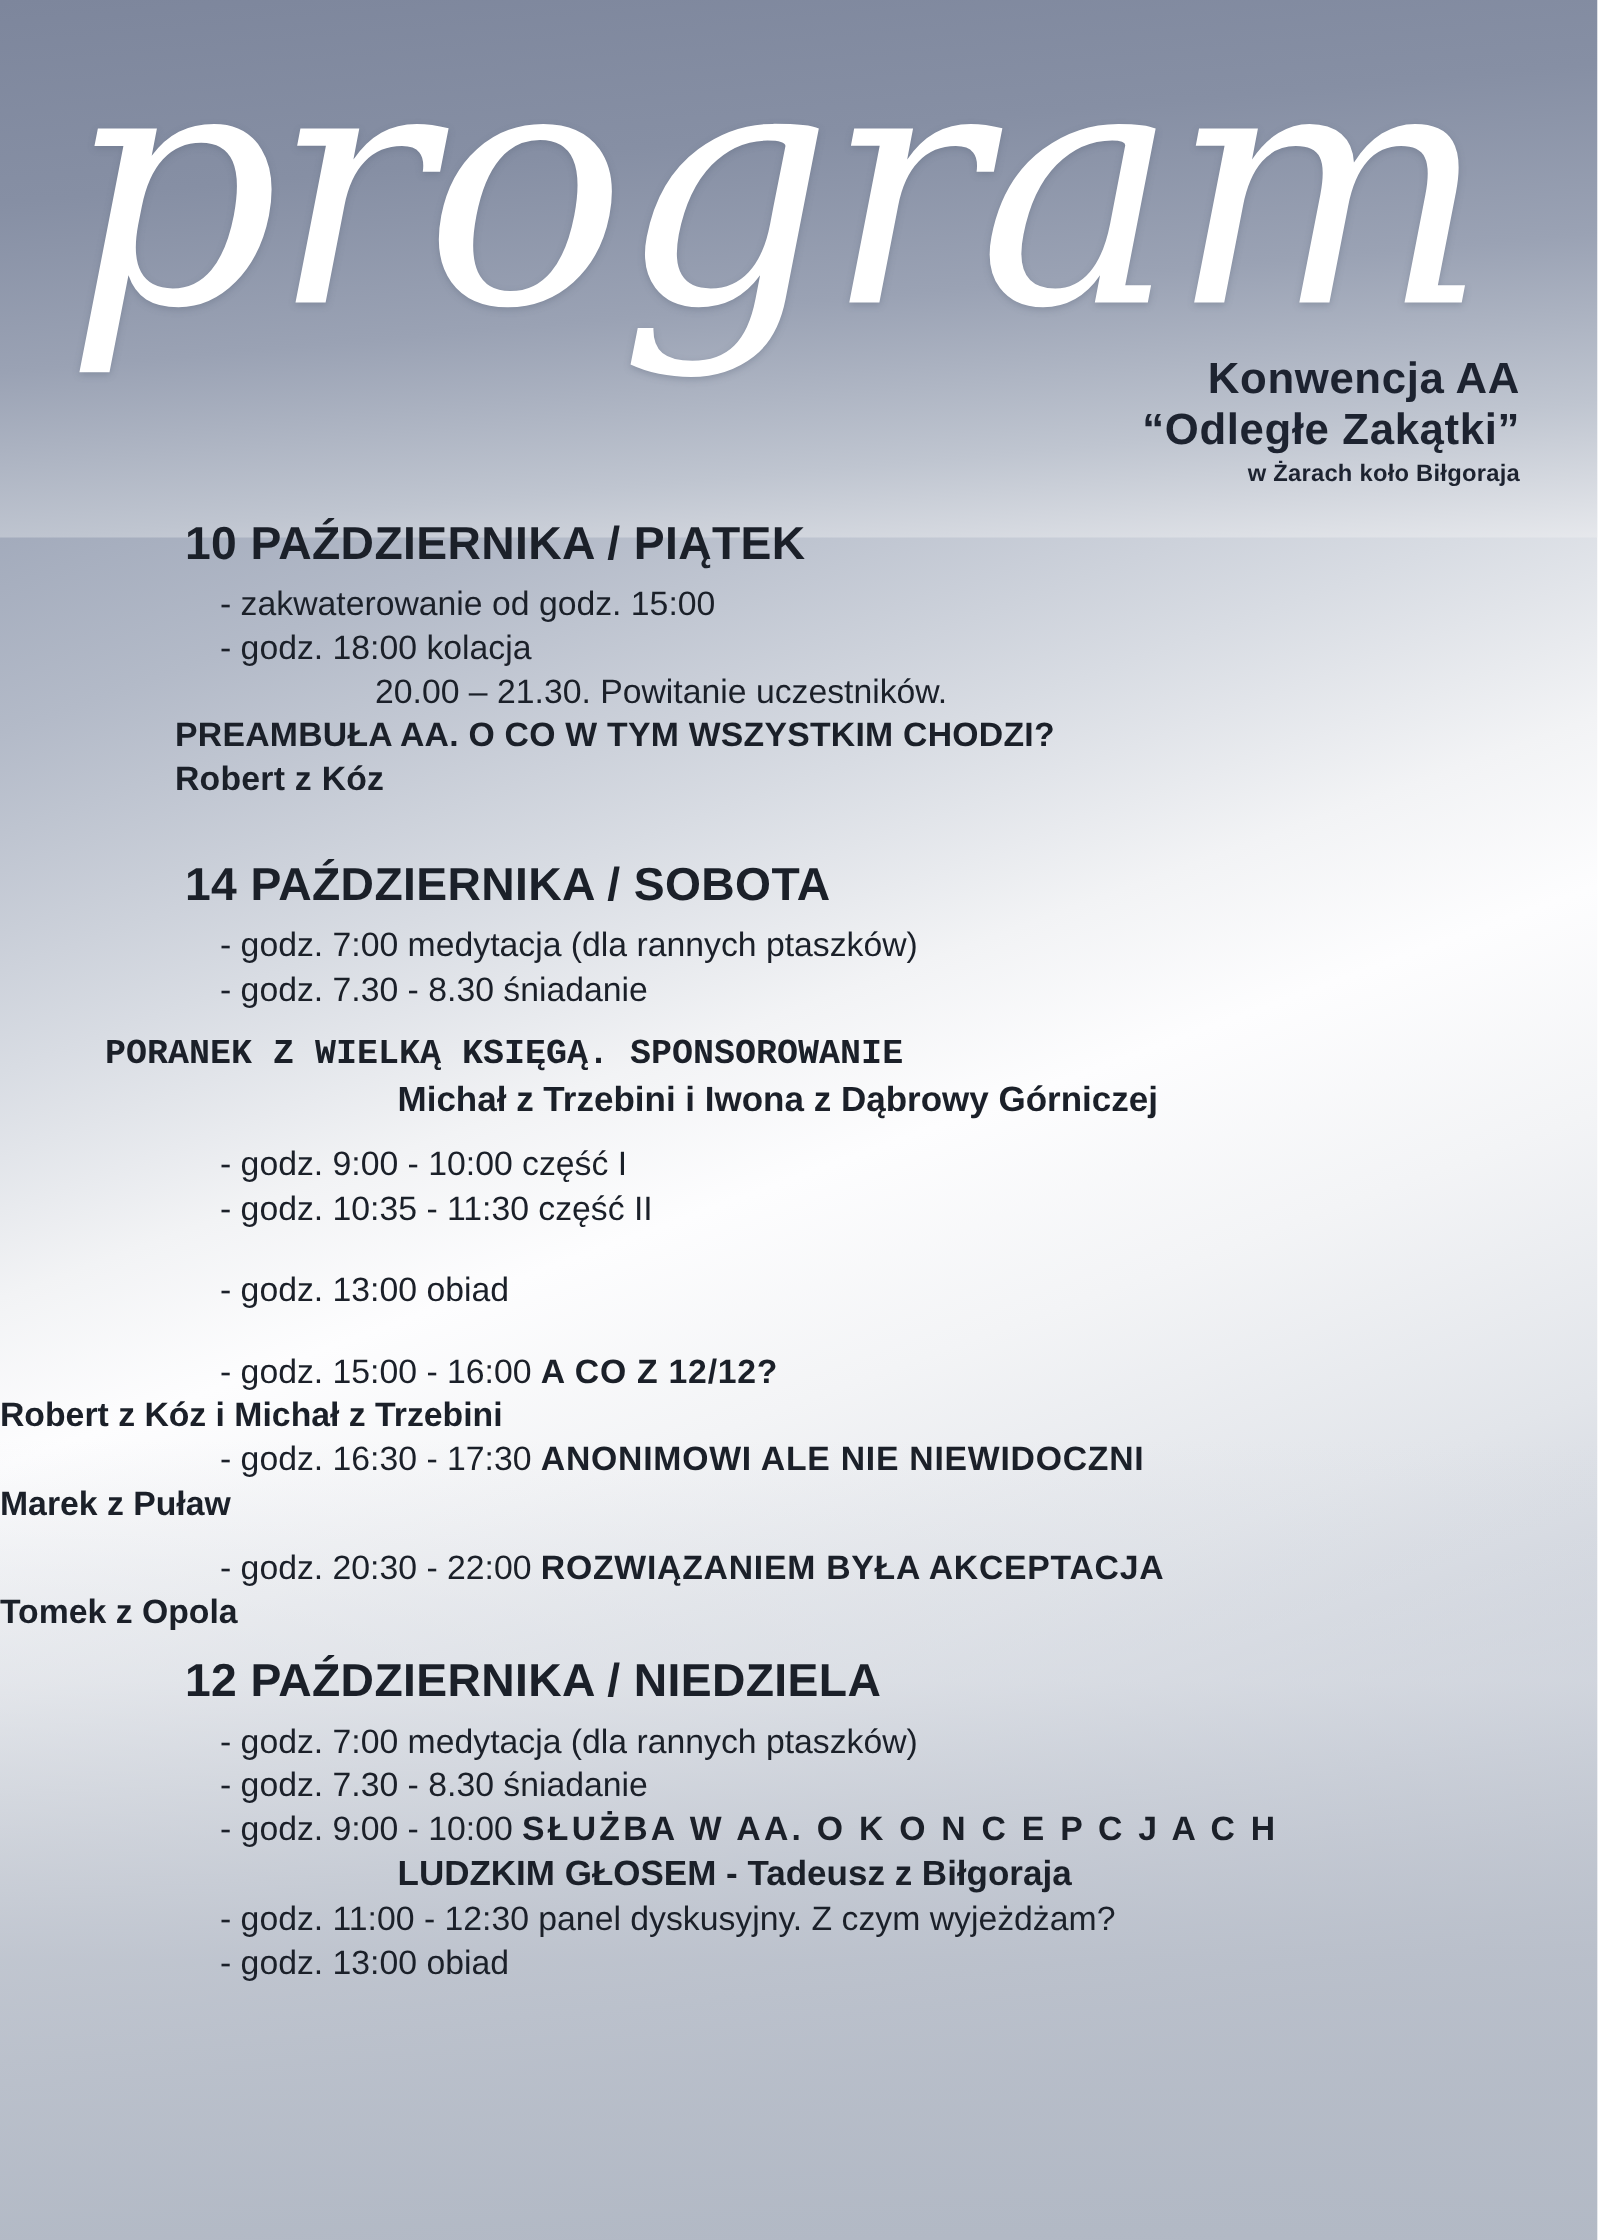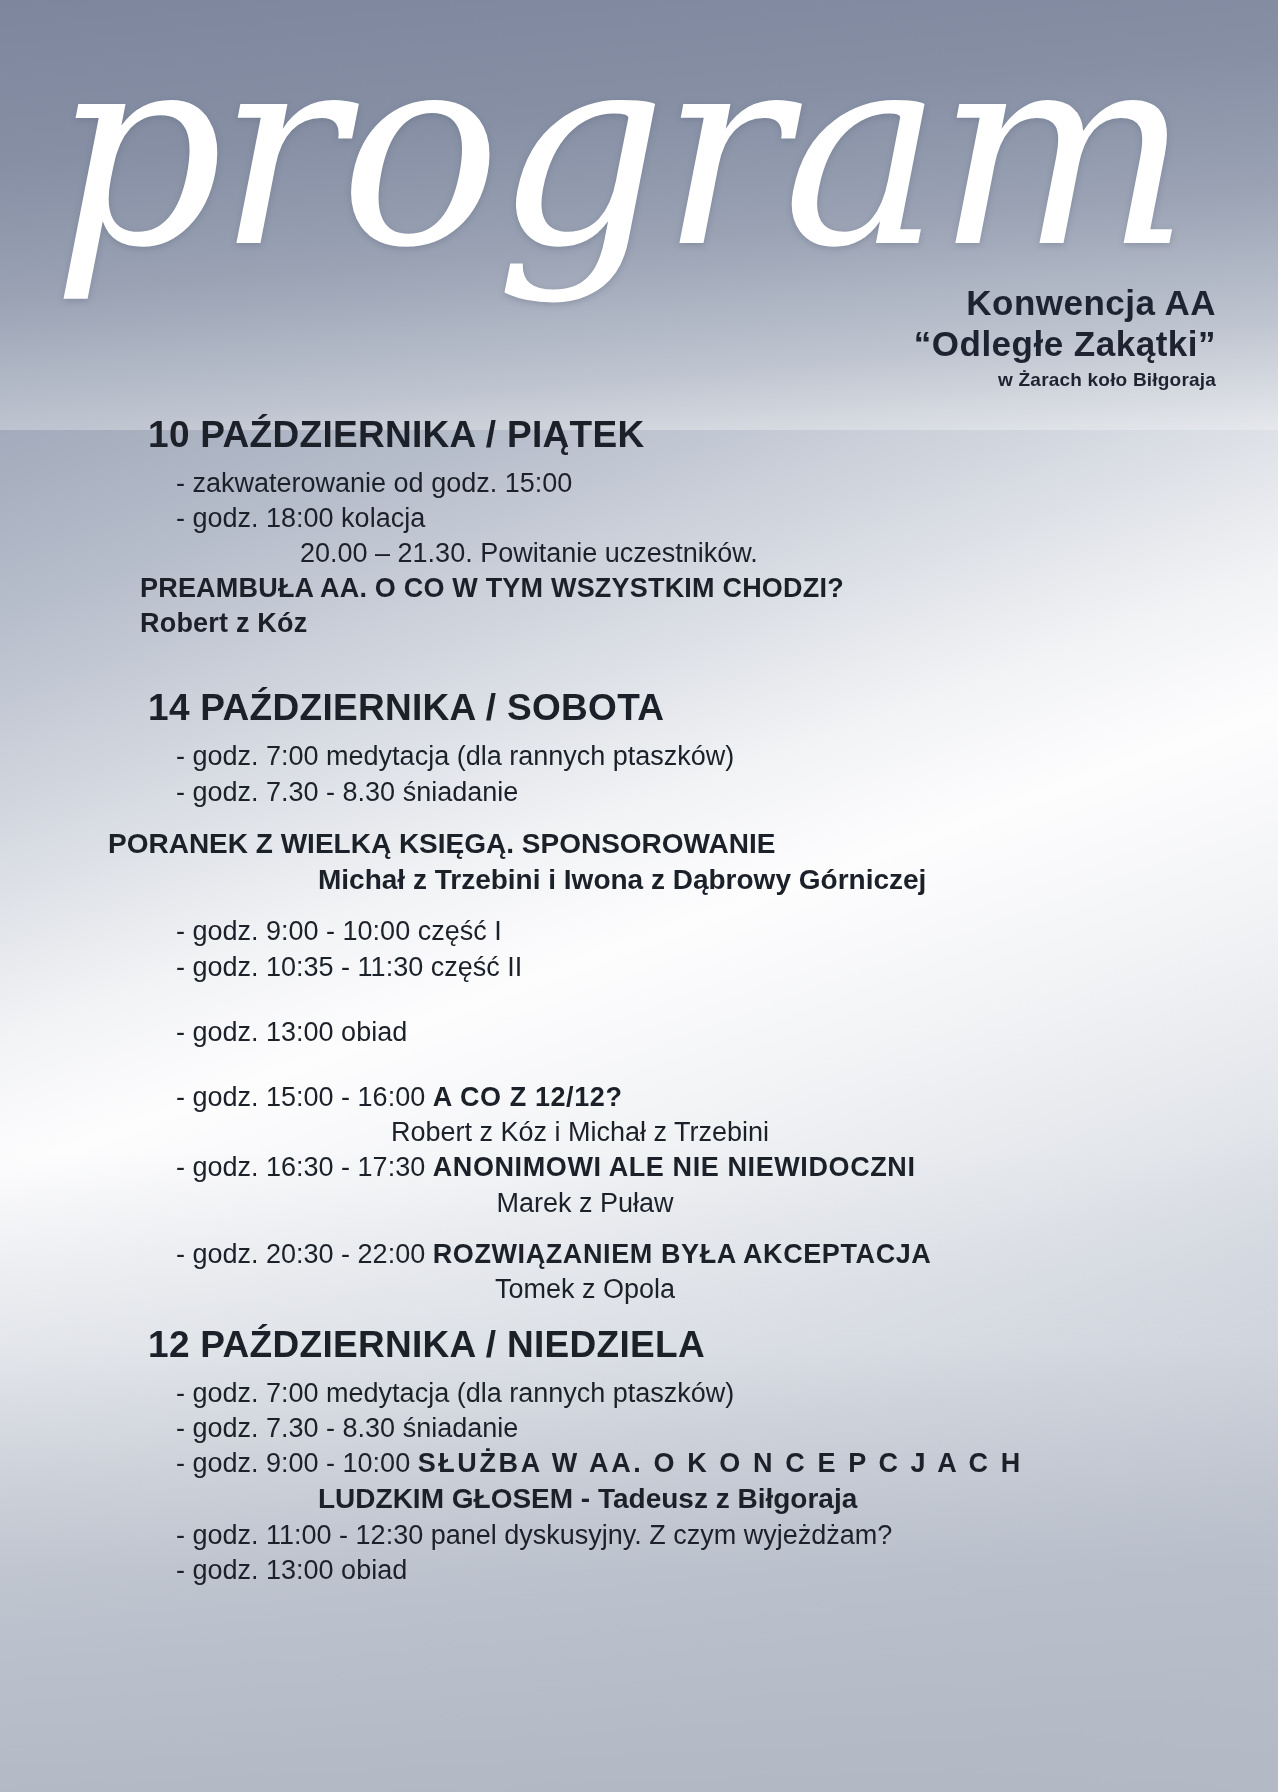--- a/index.html
+++ b/index.html
@@ -105,45 +105,46 @@
   }
   .line.indent-mid {
     margin-left: 300px;
   }
   .line.flush {
     margin-left: 140px;
     font-weight: bold;
     letter-spacing: 0.2px;
   }
   .line.title-bold {
-    margin-left: 108px;
+    margin-left: 84px;
     font-weight: bold;
     font-size: 28px;
+    font-family: Liberation Mono, monospace;
   }
   .line.title-bold-indent {
     margin-left: 318px;
     font-weight: bold;
     font-size: 28px;
   }
   .sess {
     font-weight: bold;
     letter-spacing: 0.6px;
   }
   .sess-wide {
     font-weight: bold;
     letter-spacing: 2.6px;
   }
   .spacer-s { height: 16px; }
   .spacer-m { height: 30px; }
   .spacer-l { height: 46px; }
 
   .speaker-right {
     font-size: 27px;
-    font-weight: normal;
-    text-align: center;
+    font-weight: bold;
+    text-align: left;
     padding-right: 118px;
     line-height: 1.32;
     white-space: nowrap;
   }
   .speaker-right.pr-sm { padding-right: 108px; }
 </style>
 </head>
 <body>
 
 <div class="page">

